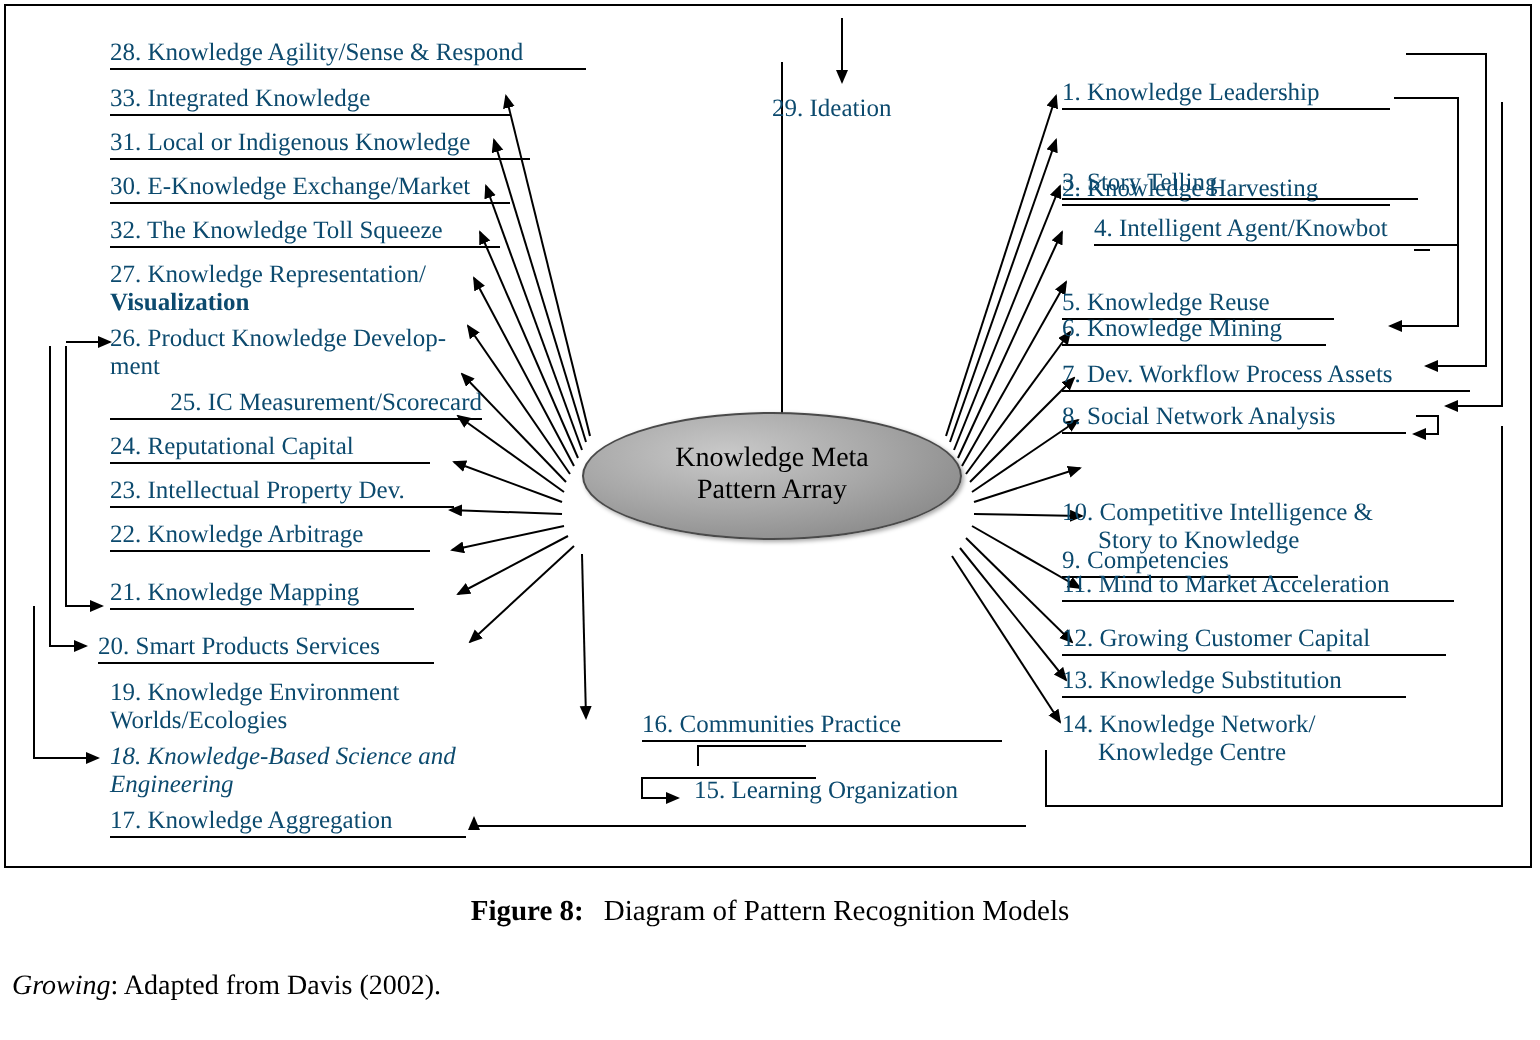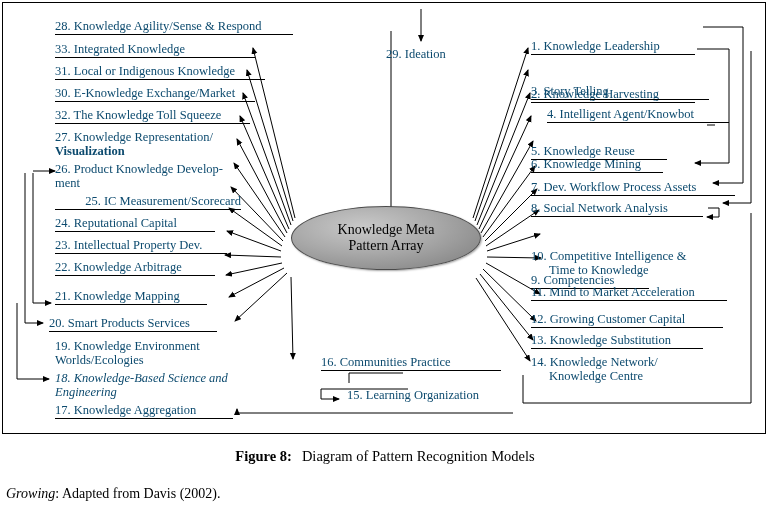--- a/index.html
+++ b/index.html
@@ -186,21 +186,21 @@
     <div class="node u" style="left:528px; top:72px; width:164px;margin-top:12px;">2.  Knowledge Harvesting</div>
     <div class="node u" style="left:528px; top:81px; width:178px;">3.  Story Telling</div>
     <div class="node u" style="left:528px; top:104px; width:182px;margin-left:16px;">4.  Intelligent Agent/Knowbot</div>
     <div class="node u" style="left:528px; top:141px; width:136px;">5.  Knowledge Reuse</div>
     <div class="node u" style="left:528px; top:154px; width:132px;">6.  Knowledge Mining</div>
     <div class="node u" style="left:528px; top:177px; width:204px;">7.  Dev. Workflow Process Assets</div>
     <div class="node u" style="left:528px; top:198px; width:172px;">8.  Social Network Analysis</div>
     <div class="node u" style="left:528px; top:222px; width:118px;margin-top:48px;">9.  Competencies</div>
     <div class="node" style="left:528px; top:246px; width:200px;">
       <div>10. Competitive Intelligence &amp;</div>
-      <div class="u" style="width:200px; padding-left:18px;">Time to Knowledge</div>
+      <div class="u" style="width:200px; padding-left:18px;">Story to Knowledge</div>
     </div>
     <div class="node u" style="left:528px; top:282px; width:196px;">11. Mind to Market Acceleration</div>
     <div class="node u" style="left:528px; top:309px; width:192px;">12. Growing Customer Capital</div>
     <div class="node u" style="left:528px; top:330px; width:172px;">13. Knowledge Substitution</div>
     <div class="node" style="left:528px; top:352px; width:176px;">
       <div>14. Knowledge Network/</div>
       <div class="u" style="width:176px; padding-left:18px;">Knowledge Centre</div>
     </div>
 
     <div class="hub">

